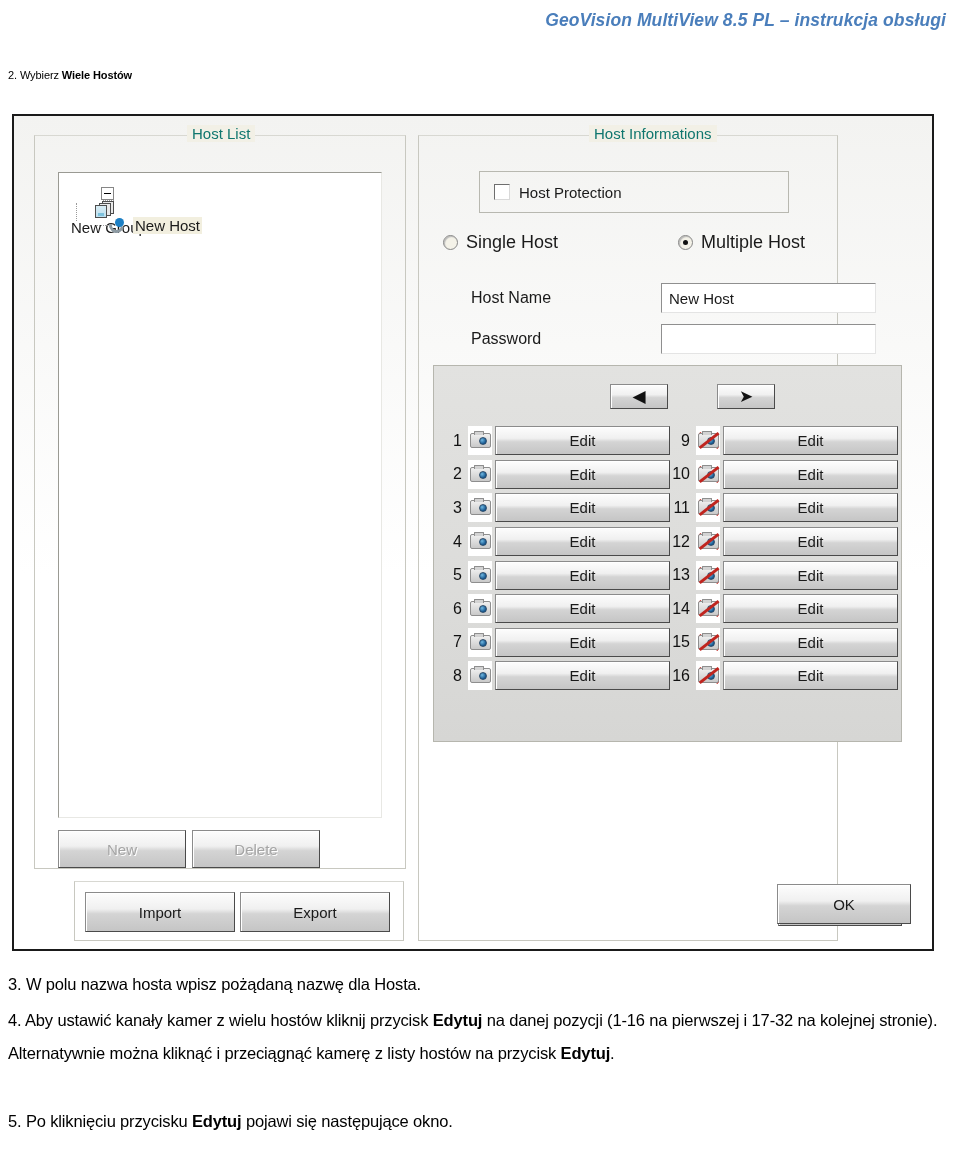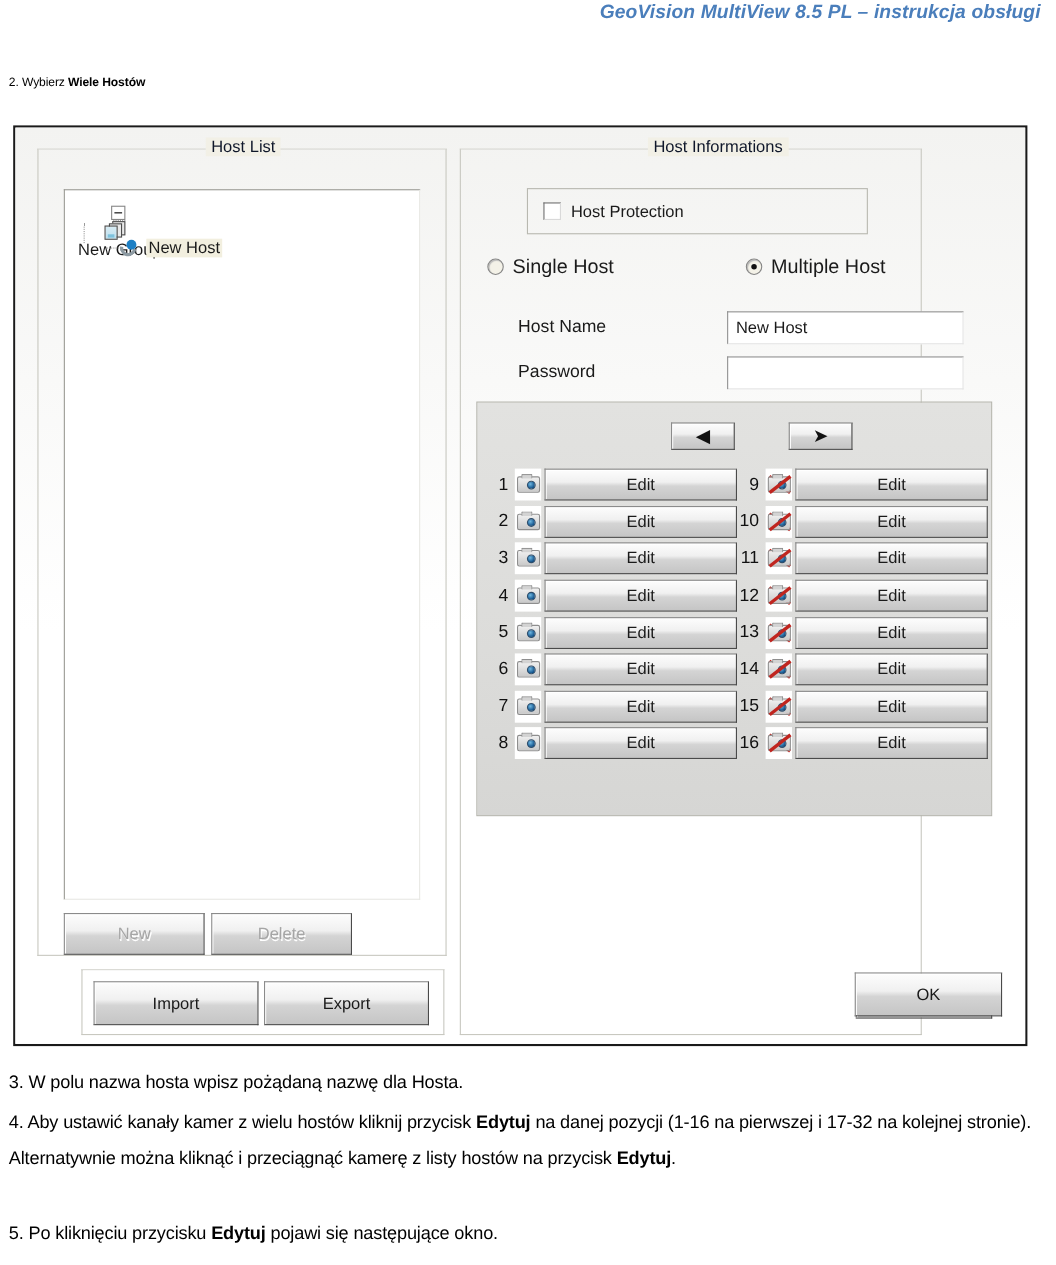--- a/index.html
+++ b/index.html
@@ -17,21 +17,21 @@
   .doc-header {
     position: absolute;
     top: 0px; left: 0; right: 14px;
     text-align: right;
     font-family: "Liberation Sans", sans-serif;
     font-style: italic;
     font-weight: bold;
     font-size: 17.5px;
     color: #4a7ebb;
     letter-spacing: 0.1px;
-    padding-top: 0;
+    padding-top: 10px;
   }
 
   
   .step-heading {
     position: absolute;
     left: 8px; top: 69px;
     font-size: 11px;
     letter-spacing: -0.1px;
     white-space: nowrap;
   }
@@ -57,21 +57,21 @@
     border: 1px solid #c8c8c0;
     border-top-color: #d8d8d2;
     background: transparent;
   }
   .group > .legend {
     position: absolute;
     top: -11px;
     background: #f2f0e6;
     padding: 0 5px;
     font-size: 15px;
-    color: #0f172a;
+    color: #0f766e;
     white-space: nowrap;
   }
 
   
   #host-list-group { left: 20px; top: 19px; width: 372px; height: 734px; }
   #host-list-group > .legend { left: 152px; }
 
   .tree-box {
     position: absolute;
     left: 23px; top: 36px; width: 324px; height: 646px;

